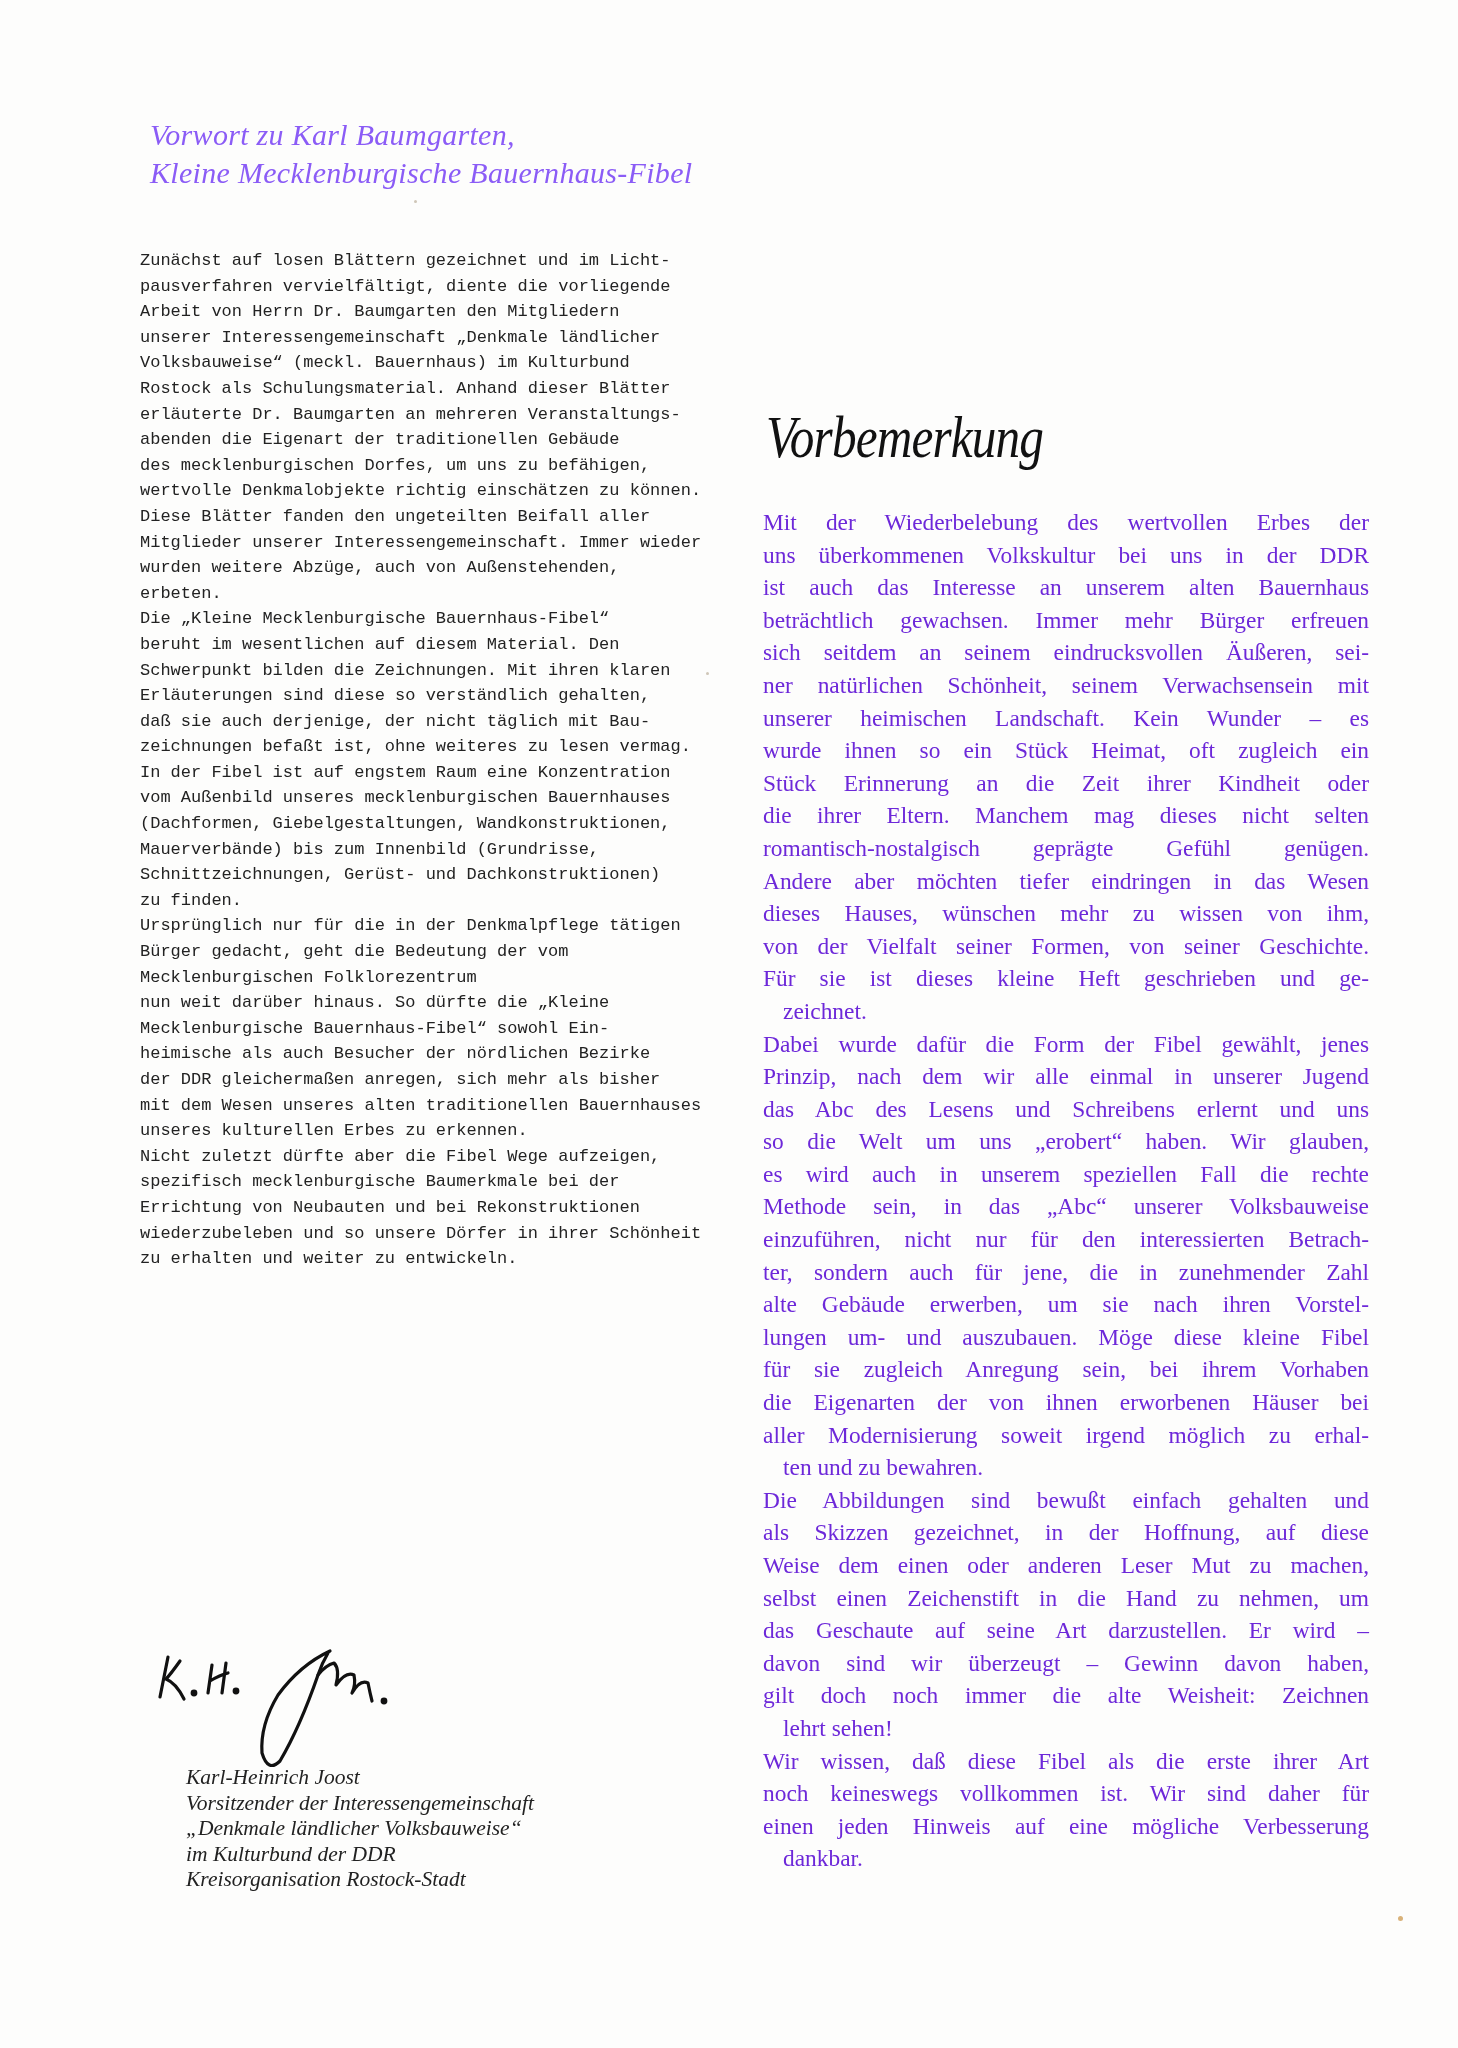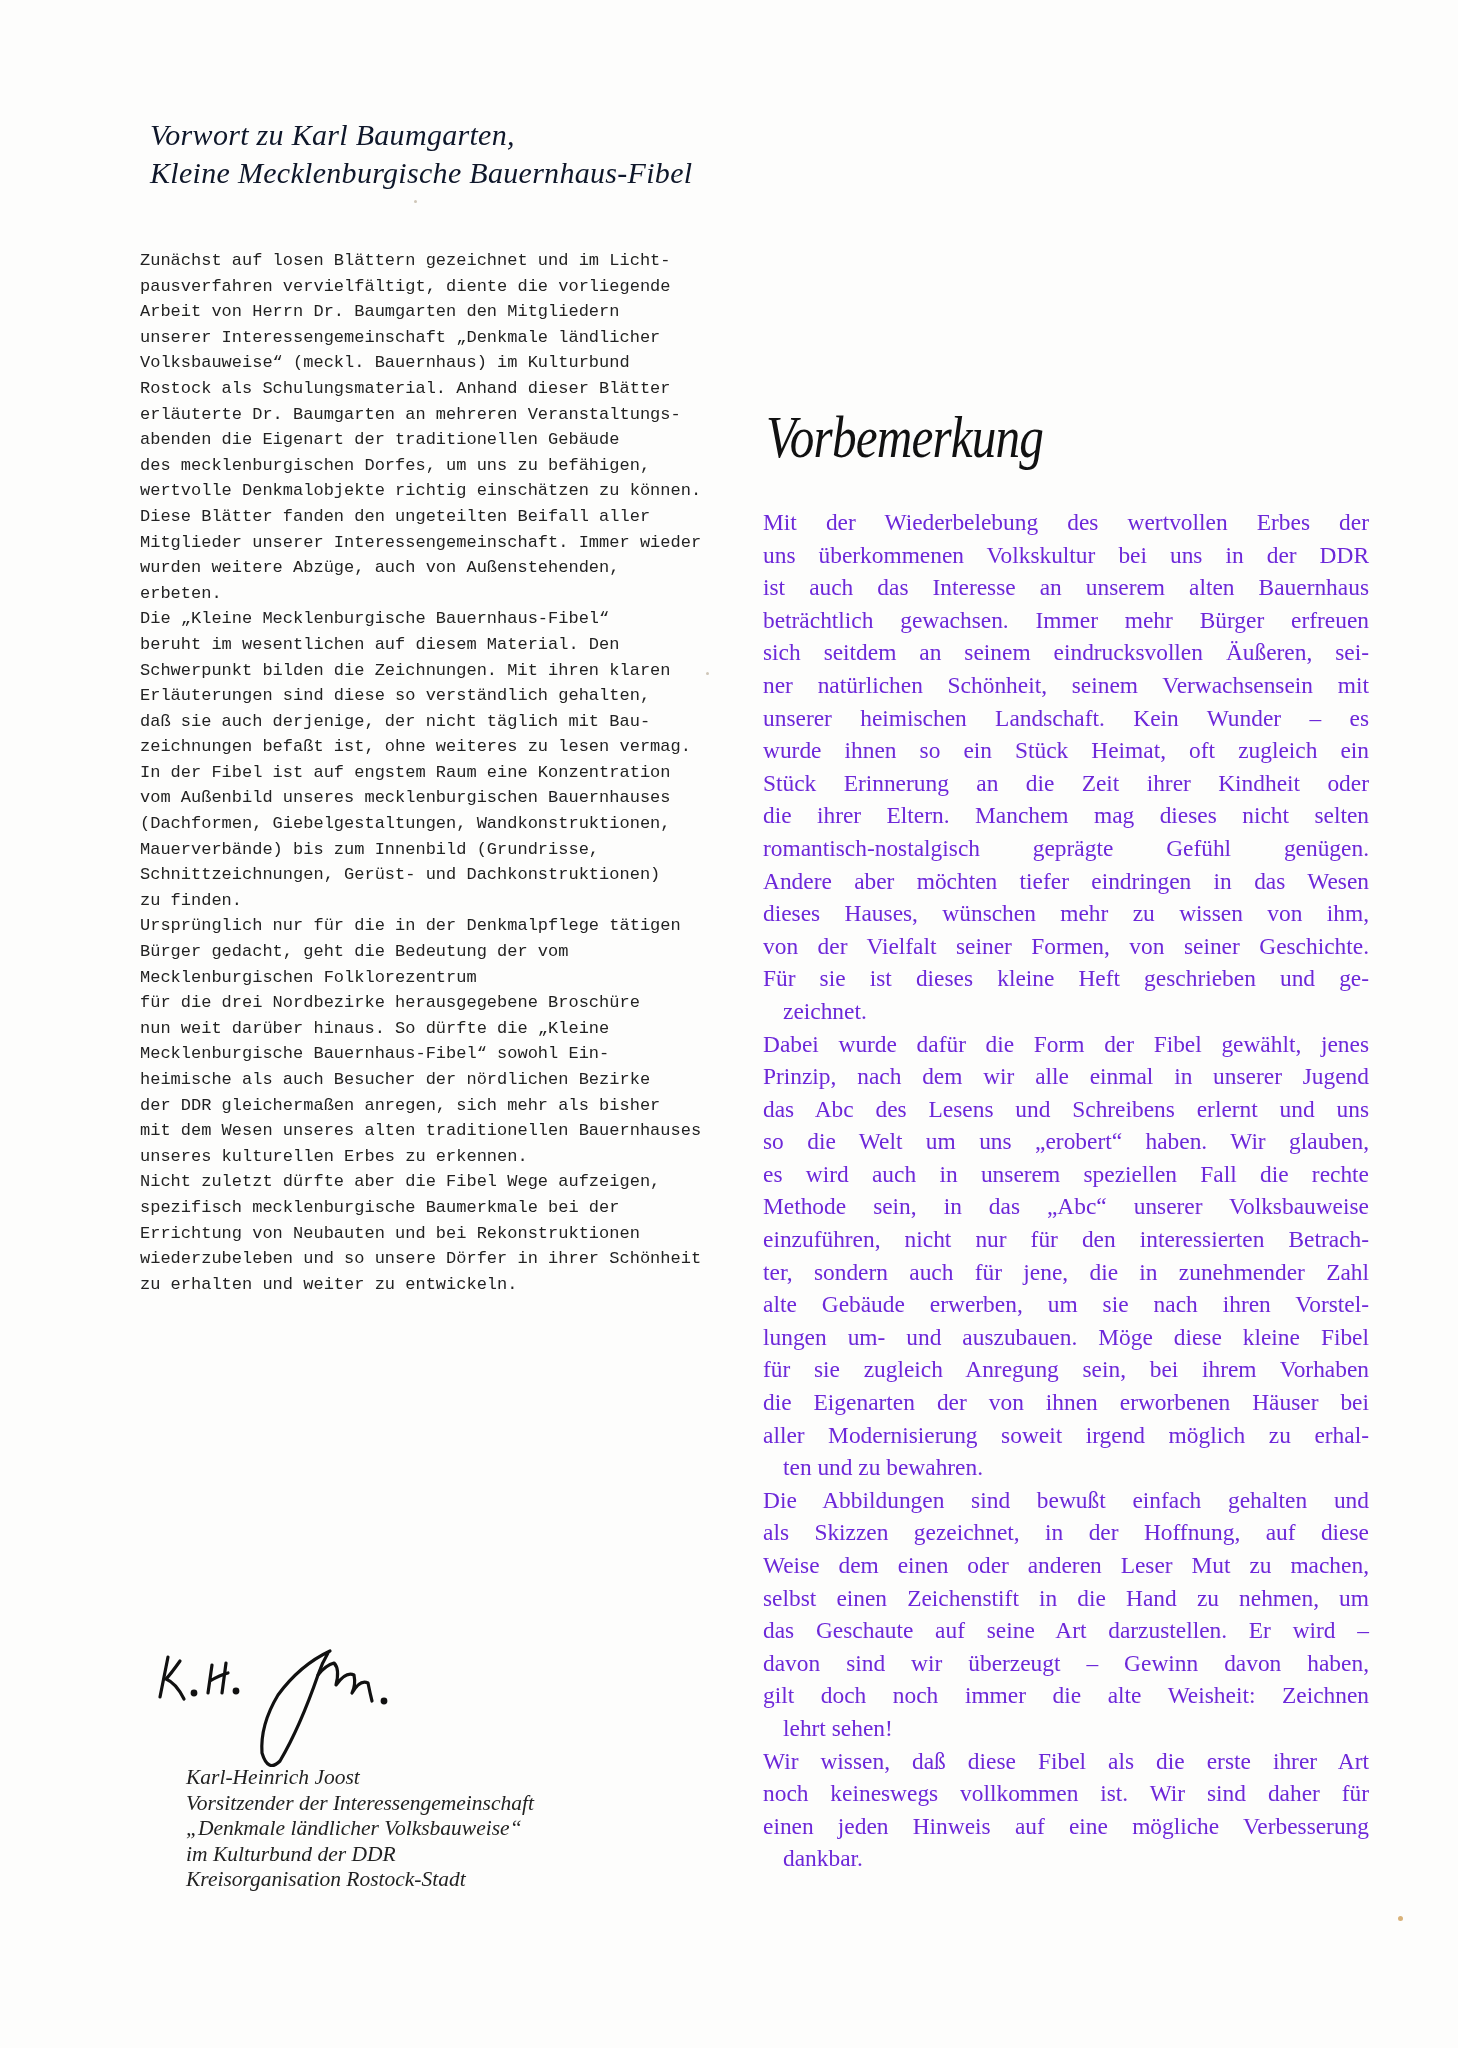--- a/index.html
+++ b/index.html
@@ -2,21 +2,21 @@
 <html><head>
 <meta charset="utf-8">
 <style>
   html, body { margin:0; padding:0; }
   body {
     width:1458px; height:2048px; background:#fdfdfc; position:relative; overflow:hidden;
     font-family:"Liberation Serif", "DejaVu Serif", serif; color:#1c1c1c;
   }
   .lefthead {
     position:absolute; left:150px; top:116px; width:560px;
-    font-style:italic; font-size:30px; line-height:38px; letter-spacing:0.3px; color:#0f172a;font-family:Liberation Serif, serif;
+    font-style:italic; font-size:30px; line-height:38px; letter-spacing:0.3px; color:#8b5cf6;font-family:Liberation Serif, serif;
   }
   .lefthead div { white-space:nowrap; }
   .leftbody {
     position:absolute; left:140px; top:248px; width:590px;
     font-size:17px; line-height:25.6px; color:#222;font-family:Liberation Mono, monospace;
   }
   .leftbody .line { white-space:nowrap; }
   .signature {
     position:absolute; left:150px; top:1635px; width:280px; height:140px;
   }
@@ -69,21 +69,20 @@
     <div class="line">zeichnungen befaßt ist, ohne weiteres zu lesen vermag.</div>
     <div class="line">In der Fibel ist auf engstem Raum eine Konzentration</div>
     <div class="line">vom Außenbild unseres mecklenburgischen Bauernhauses</div>
     <div class="line">(Dachformen, Giebelgestaltungen, Wandkonstruktionen,</div>
     <div class="line">Mauerverbände) bis zum Innenbild (Grundrisse,</div>
     <div class="line">Schnittzeichnungen, Gerüst- und Dachkonstruktionen)</div>
     <div class="line">zu finden.</div>
     <div class="line">Ursprünglich nur für die in der Denkmalpflege tätigen</div>
     <div class="line">Bürger gedacht, geht die Bedeutung der vom</div>
     <div class="line">Mecklenburgischen Folklorezentrum</div>
-    <div class="line">für die drei Nordbezirke herausgegebene Broschüre</div>
     <div class="line">nun weit darüber hinaus. So dürfte die „Kleine</div>
     <div class="line">Mecklenburgische Bauernhaus-Fibel“ sowohl Ein-</div>
     <div class="line">heimische als auch Besucher der nördlichen Bezirke</div>
     <div class="line">der DDR gleichermaßen anregen, sich mehr als bisher</div>
     <div class="line">mit dem Wesen unseres alten traditionellen Bauernhauses</div>
     <div class="line">unseres kulturellen Erbes zu erkennen.</div>
     <div class="line">Nicht zuletzt dürfte aber die Fibel Wege aufzeigen,</div>
     <div class="line">spezifisch mecklenburgische Baumerkmale bei der</div>
     <div class="line">Errichtung von Neubauten und bei Rekonstruktionen</div>
     <div class="line">wiederzubeleben und so unsere Dörfer in ihrer Schönheit</div>

